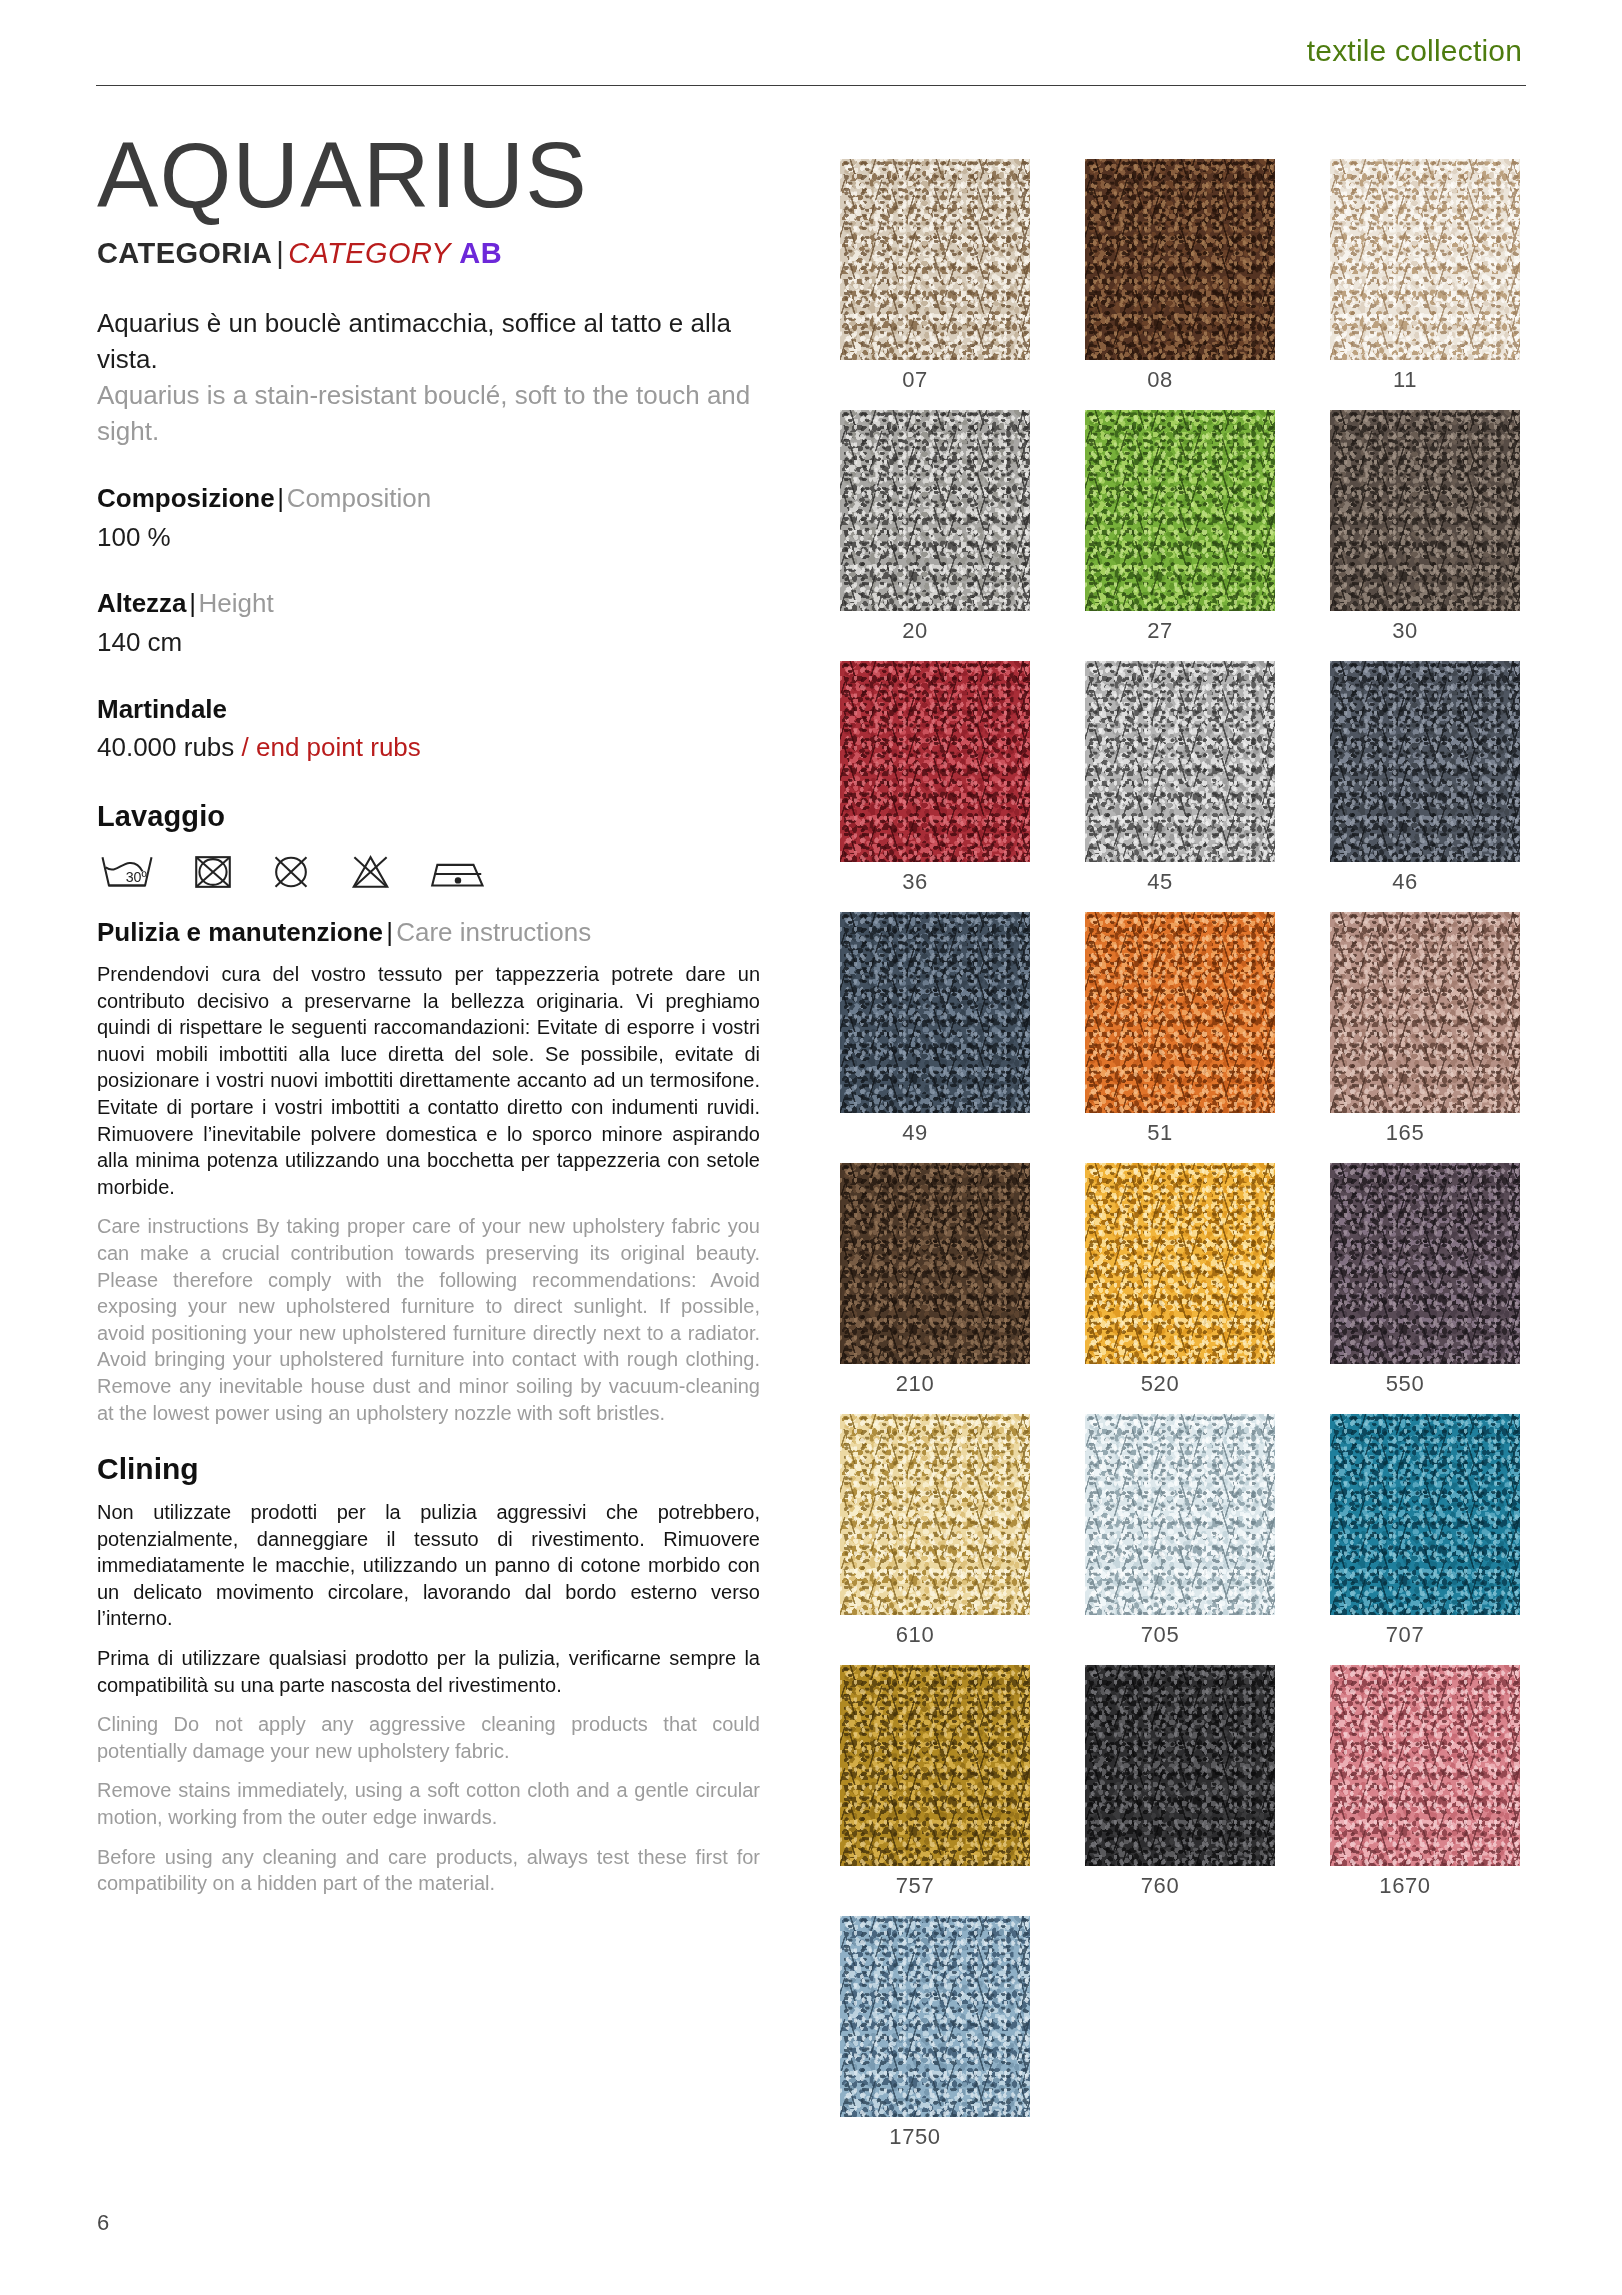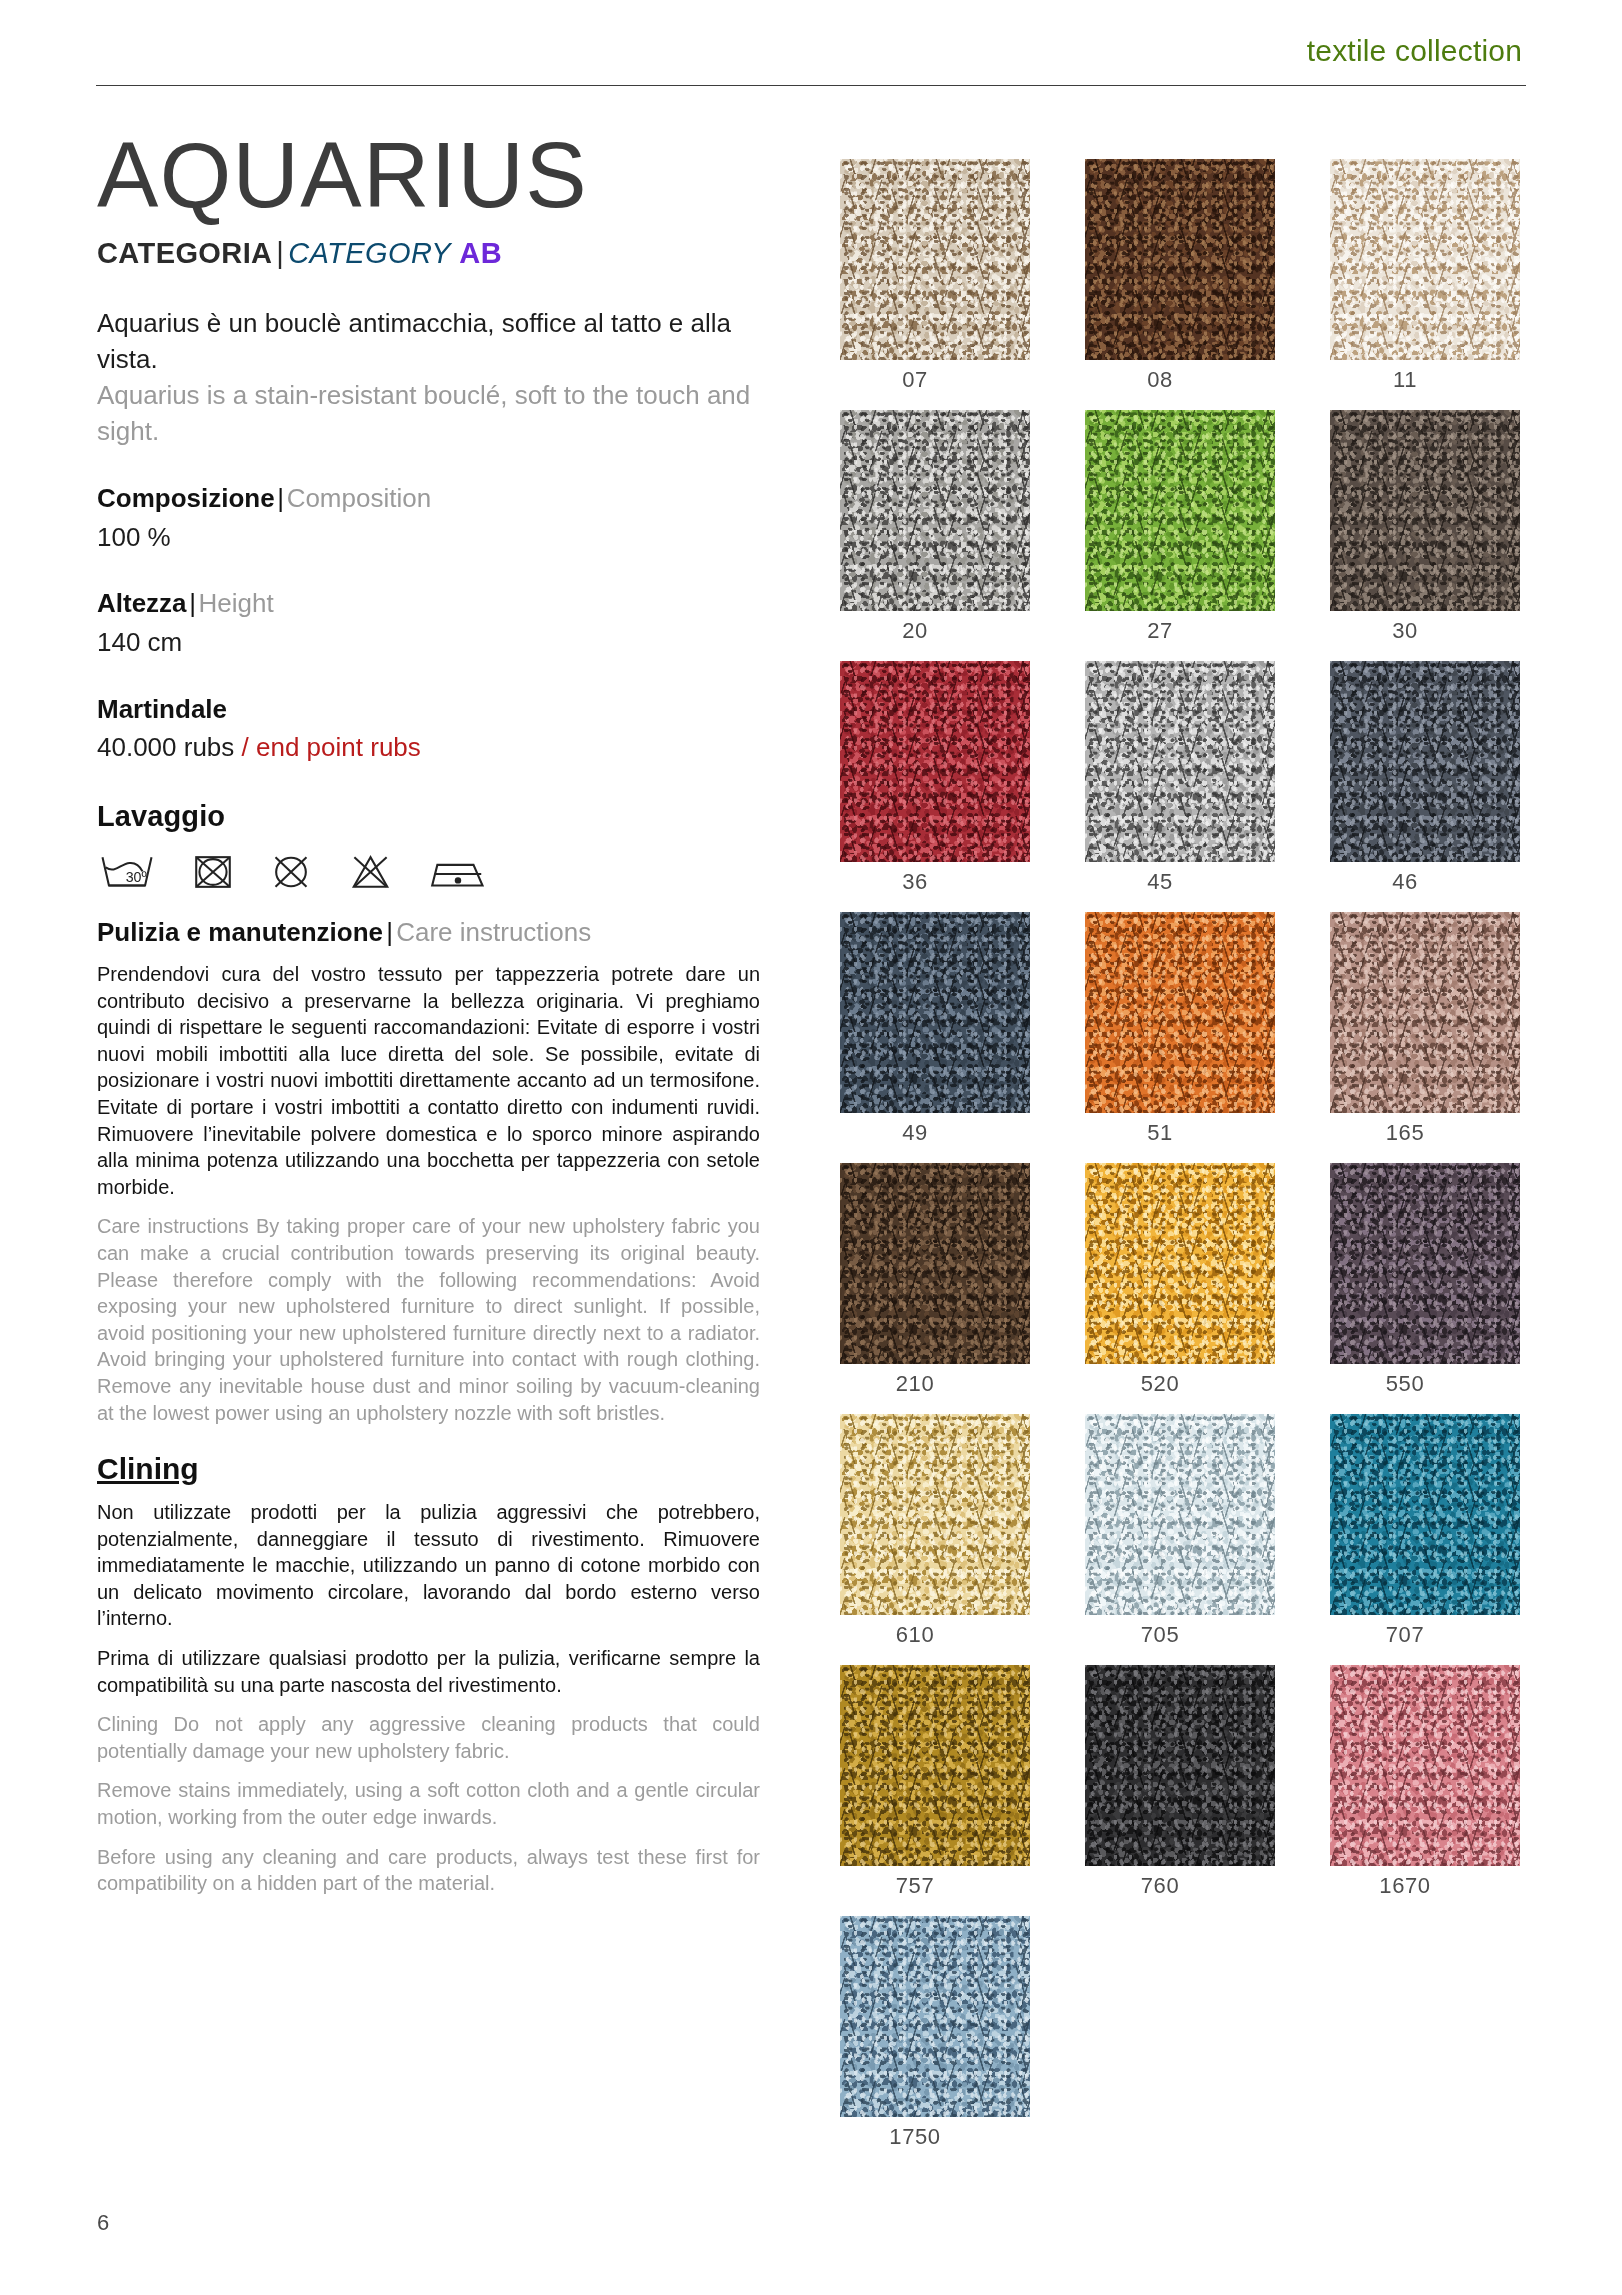--- a/index.html
+++ b/index.html
@@ -46,21 +46,21 @@
     white-space:nowrap;
   }
   .category-line{
     margin-top:17px;
     font-size:29px;
     letter-spacing:0.4px;
     white-space:nowrap;
   }
   .category-line .it{ font-weight:700; color:#2b2b2b; }
   .category-line .sep{ font-weight:300; color:#2b2b2b; padding:0 3.9px; }
-  .category-line .en{ font-style:italic; font-weight:300; color:#0c4a6e; }
+  .category-line .en{ font-style:italic; font-weight:300; color:#b91c1c; }
   .category-line .code{ font-weight:700; color:#6d28d9; }
 
   .desc{
     margin-top:36px;
     font-size:26px;
     line-height:1.38;
   }
   .desc .it-text{ color:#1d1d1d; display:block; }
   .desc .en-text{ color:#9a9a9a; display:block; }
 
@@ -108,21 +108,20 @@
     margin-top:13px;
   }
   .body-text.it{ color:#141414; }
   .body-text.en{ color:#9c9c9c; }
 
   .sub-heading{
     margin-top:26px;
     font-size:30px;
     font-weight:700;
     color:#111;
-    text-decoration:underline;
   }
 
   .page-number{
     position:absolute;
     left:97px; top:2210px;
     font-size:22px;
     font-weight:300;
     color:#4a4a4a;
   }
 

